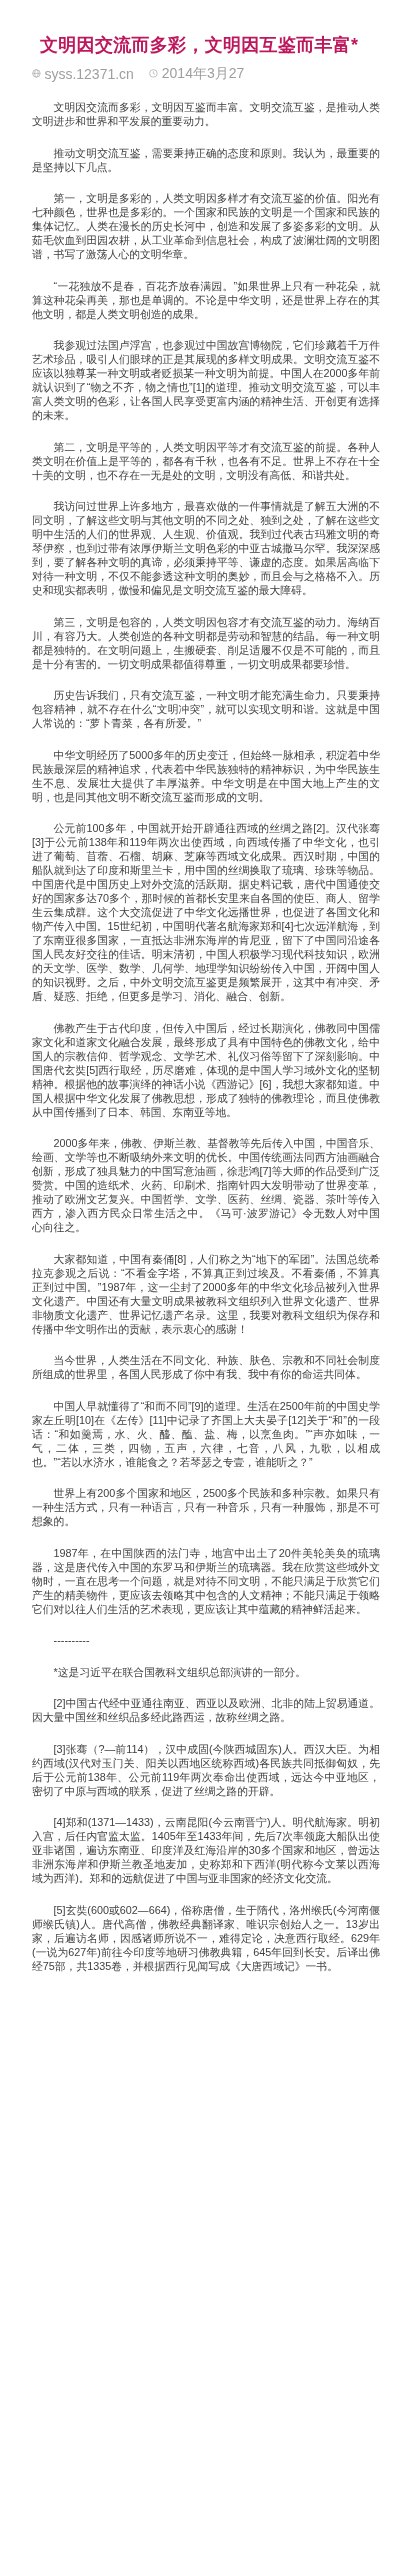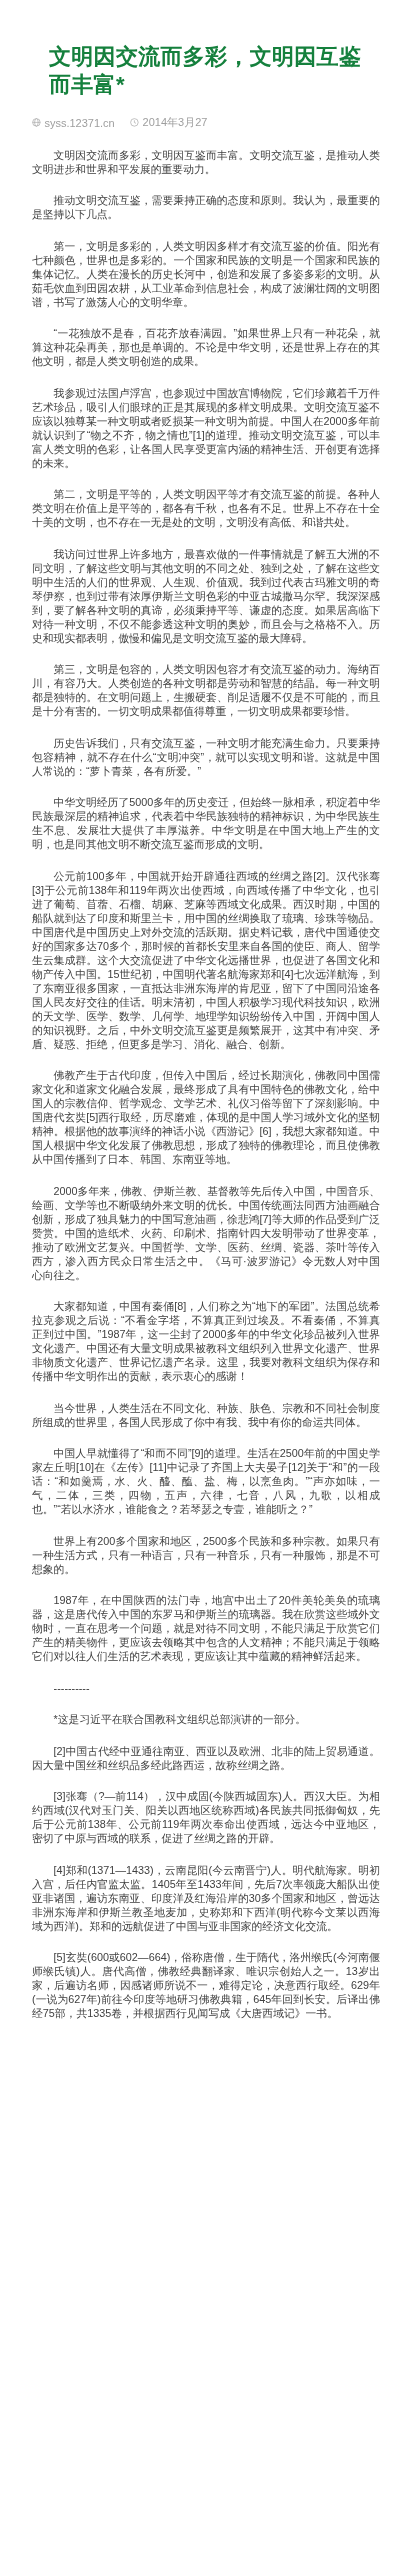--- a/index.html
+++ b/index.html
@@ -9,34 +9,34 @@
     background: #ffffff;
     font-family: "Liberation Sans", "DejaVu Sans", sans-serif;
     -webkit-font-smoothing: antialiased;
   }
   .page {
     width: 348px;
     margin: 0 auto;
     padding-top: 26px;
   }
   h1.title {
-    margin: 17px;
-    font-size: 22px;
+    margin: 8px;
+    font-size: 18px;
     line-height: 1.25;
     font-weight: 700;
-    color: #15803d;
+    color: #be185d;
     letter-spacing: 0.3px;
   }
   .meta {
     margin-top: 8.2px;
     display: flex;
     align-items: center;
     gap: 15.5px;
     color: #9e9e9e;
-    font-size: 11px;
+    font-size: 14px;
   }
   .meta .meta-item {
     display: flex;
     align-items: center;
     gap: 3.6px;
   }
   .meta svg { display: block; }
   article { margin-top: 12.4px; padding-bottom: 20.6px; }
   article p {
     font-size: 10.8px;

